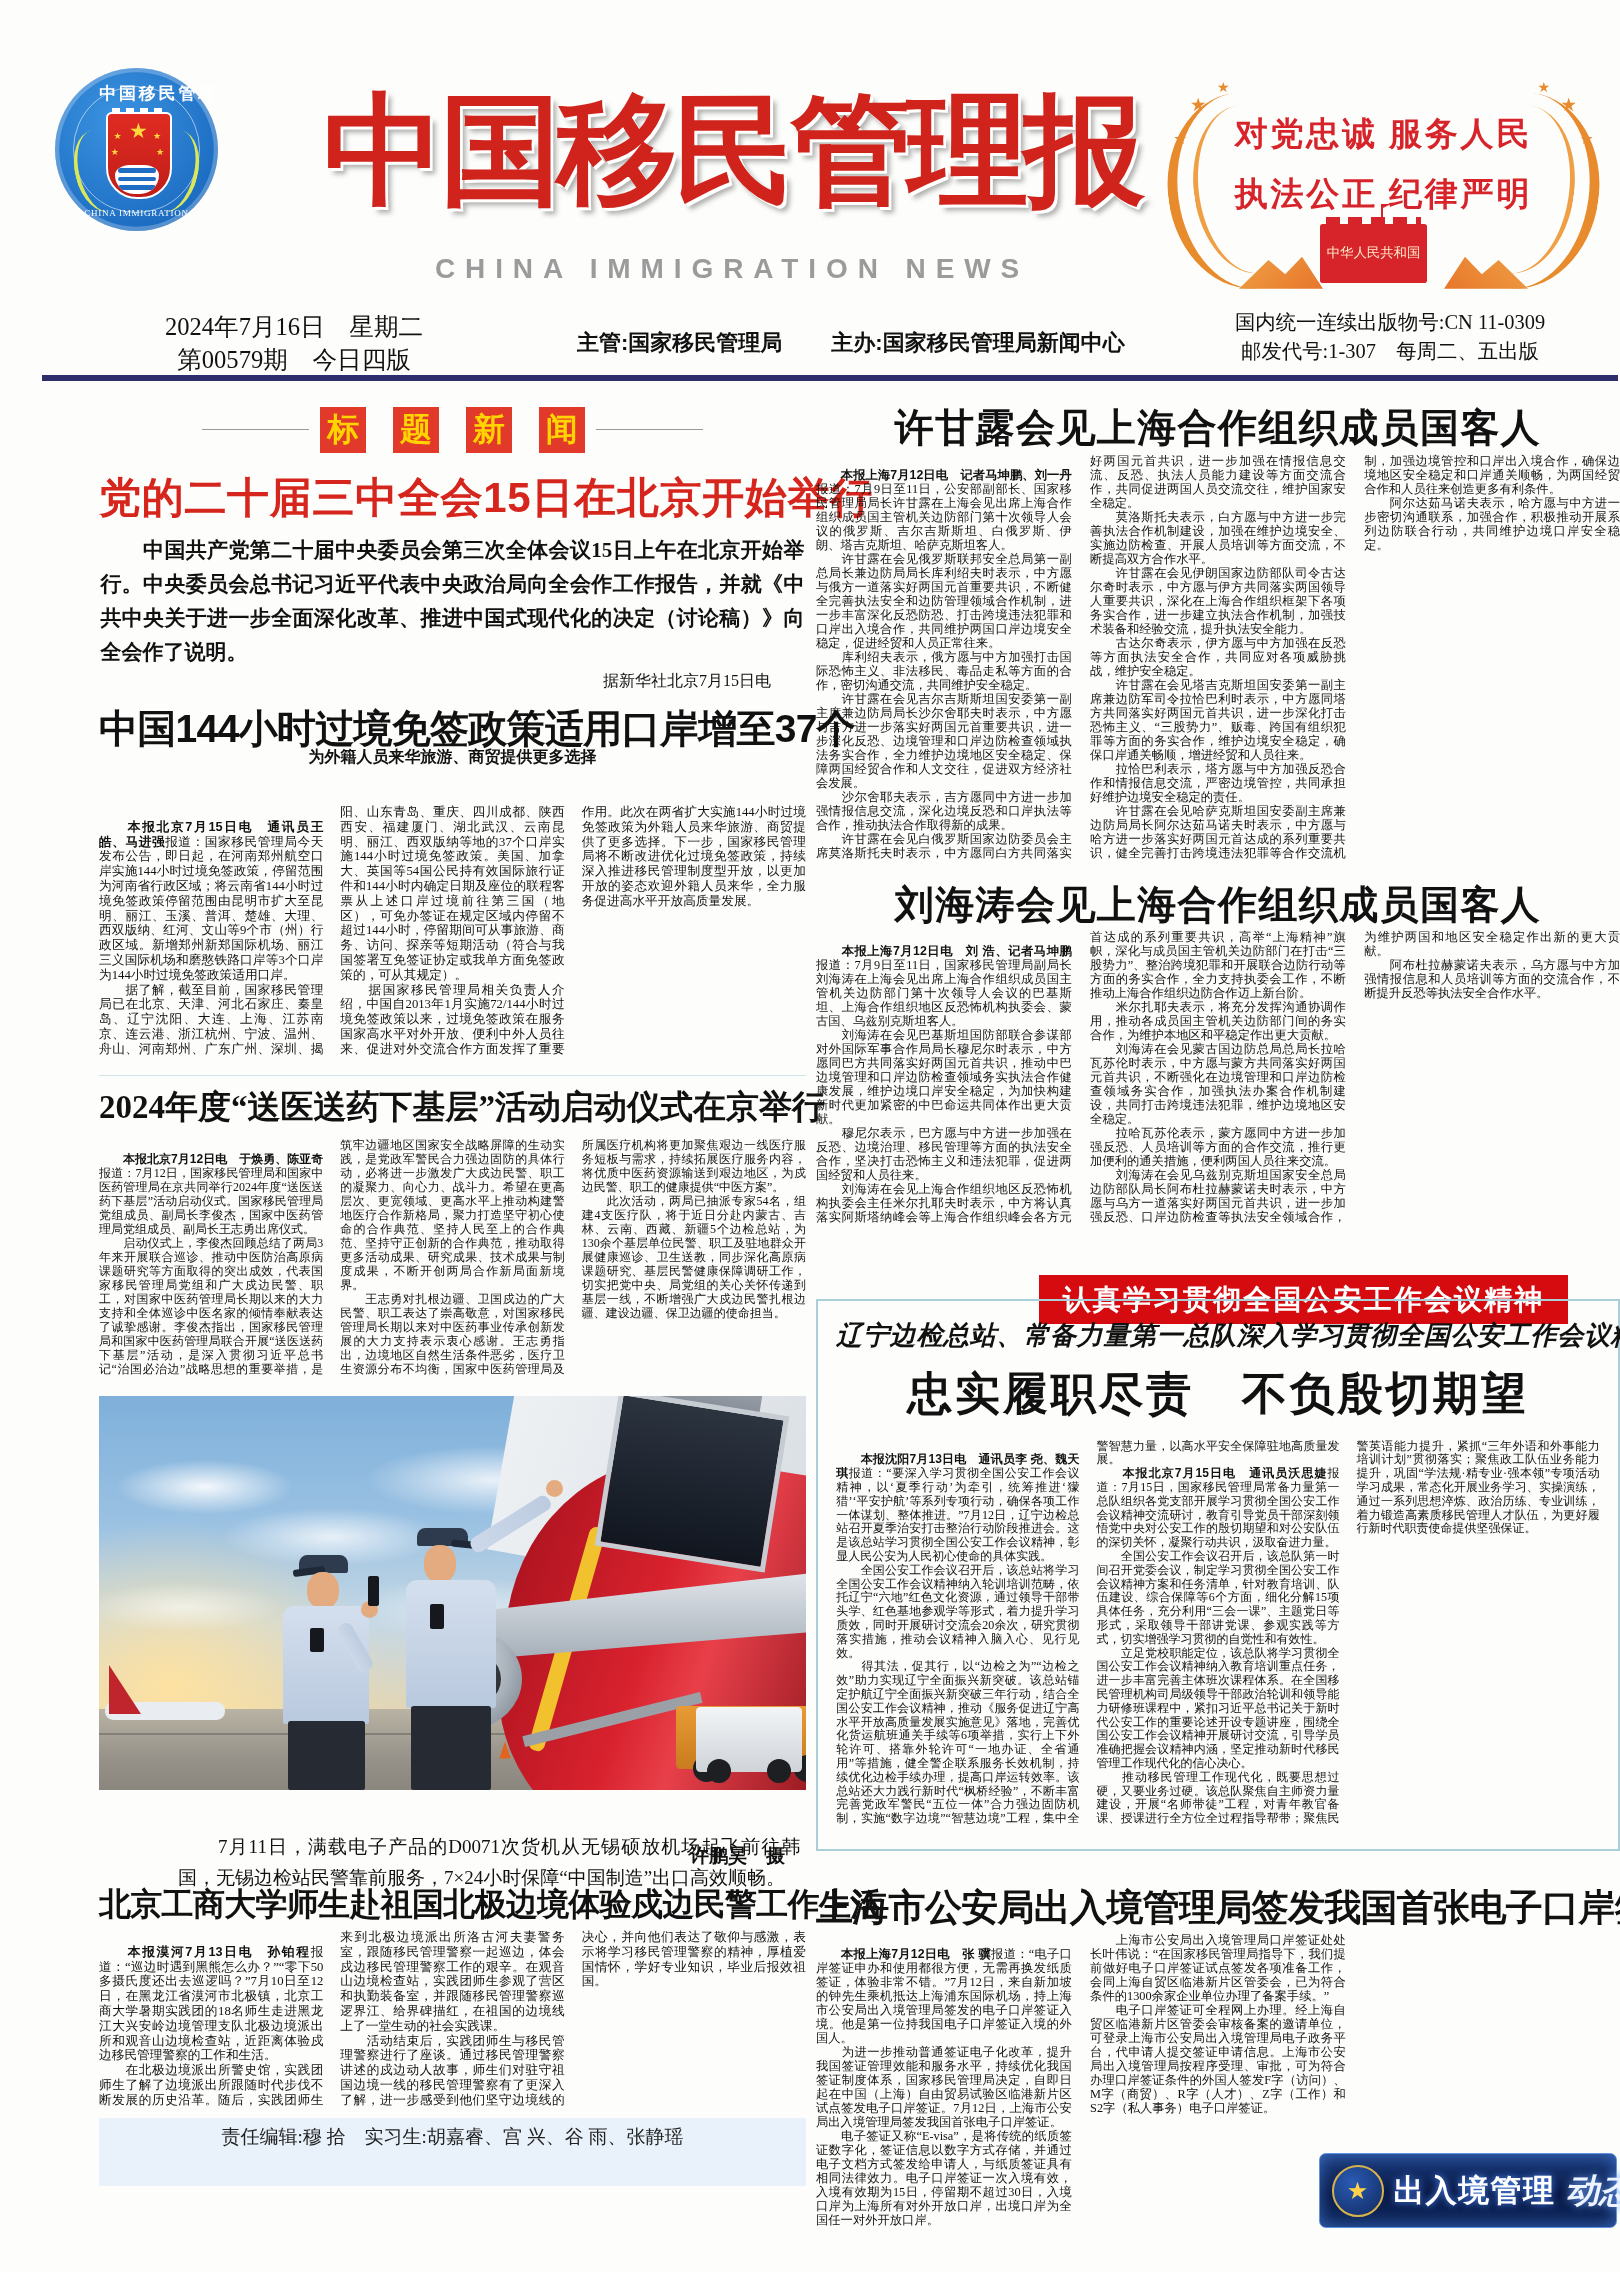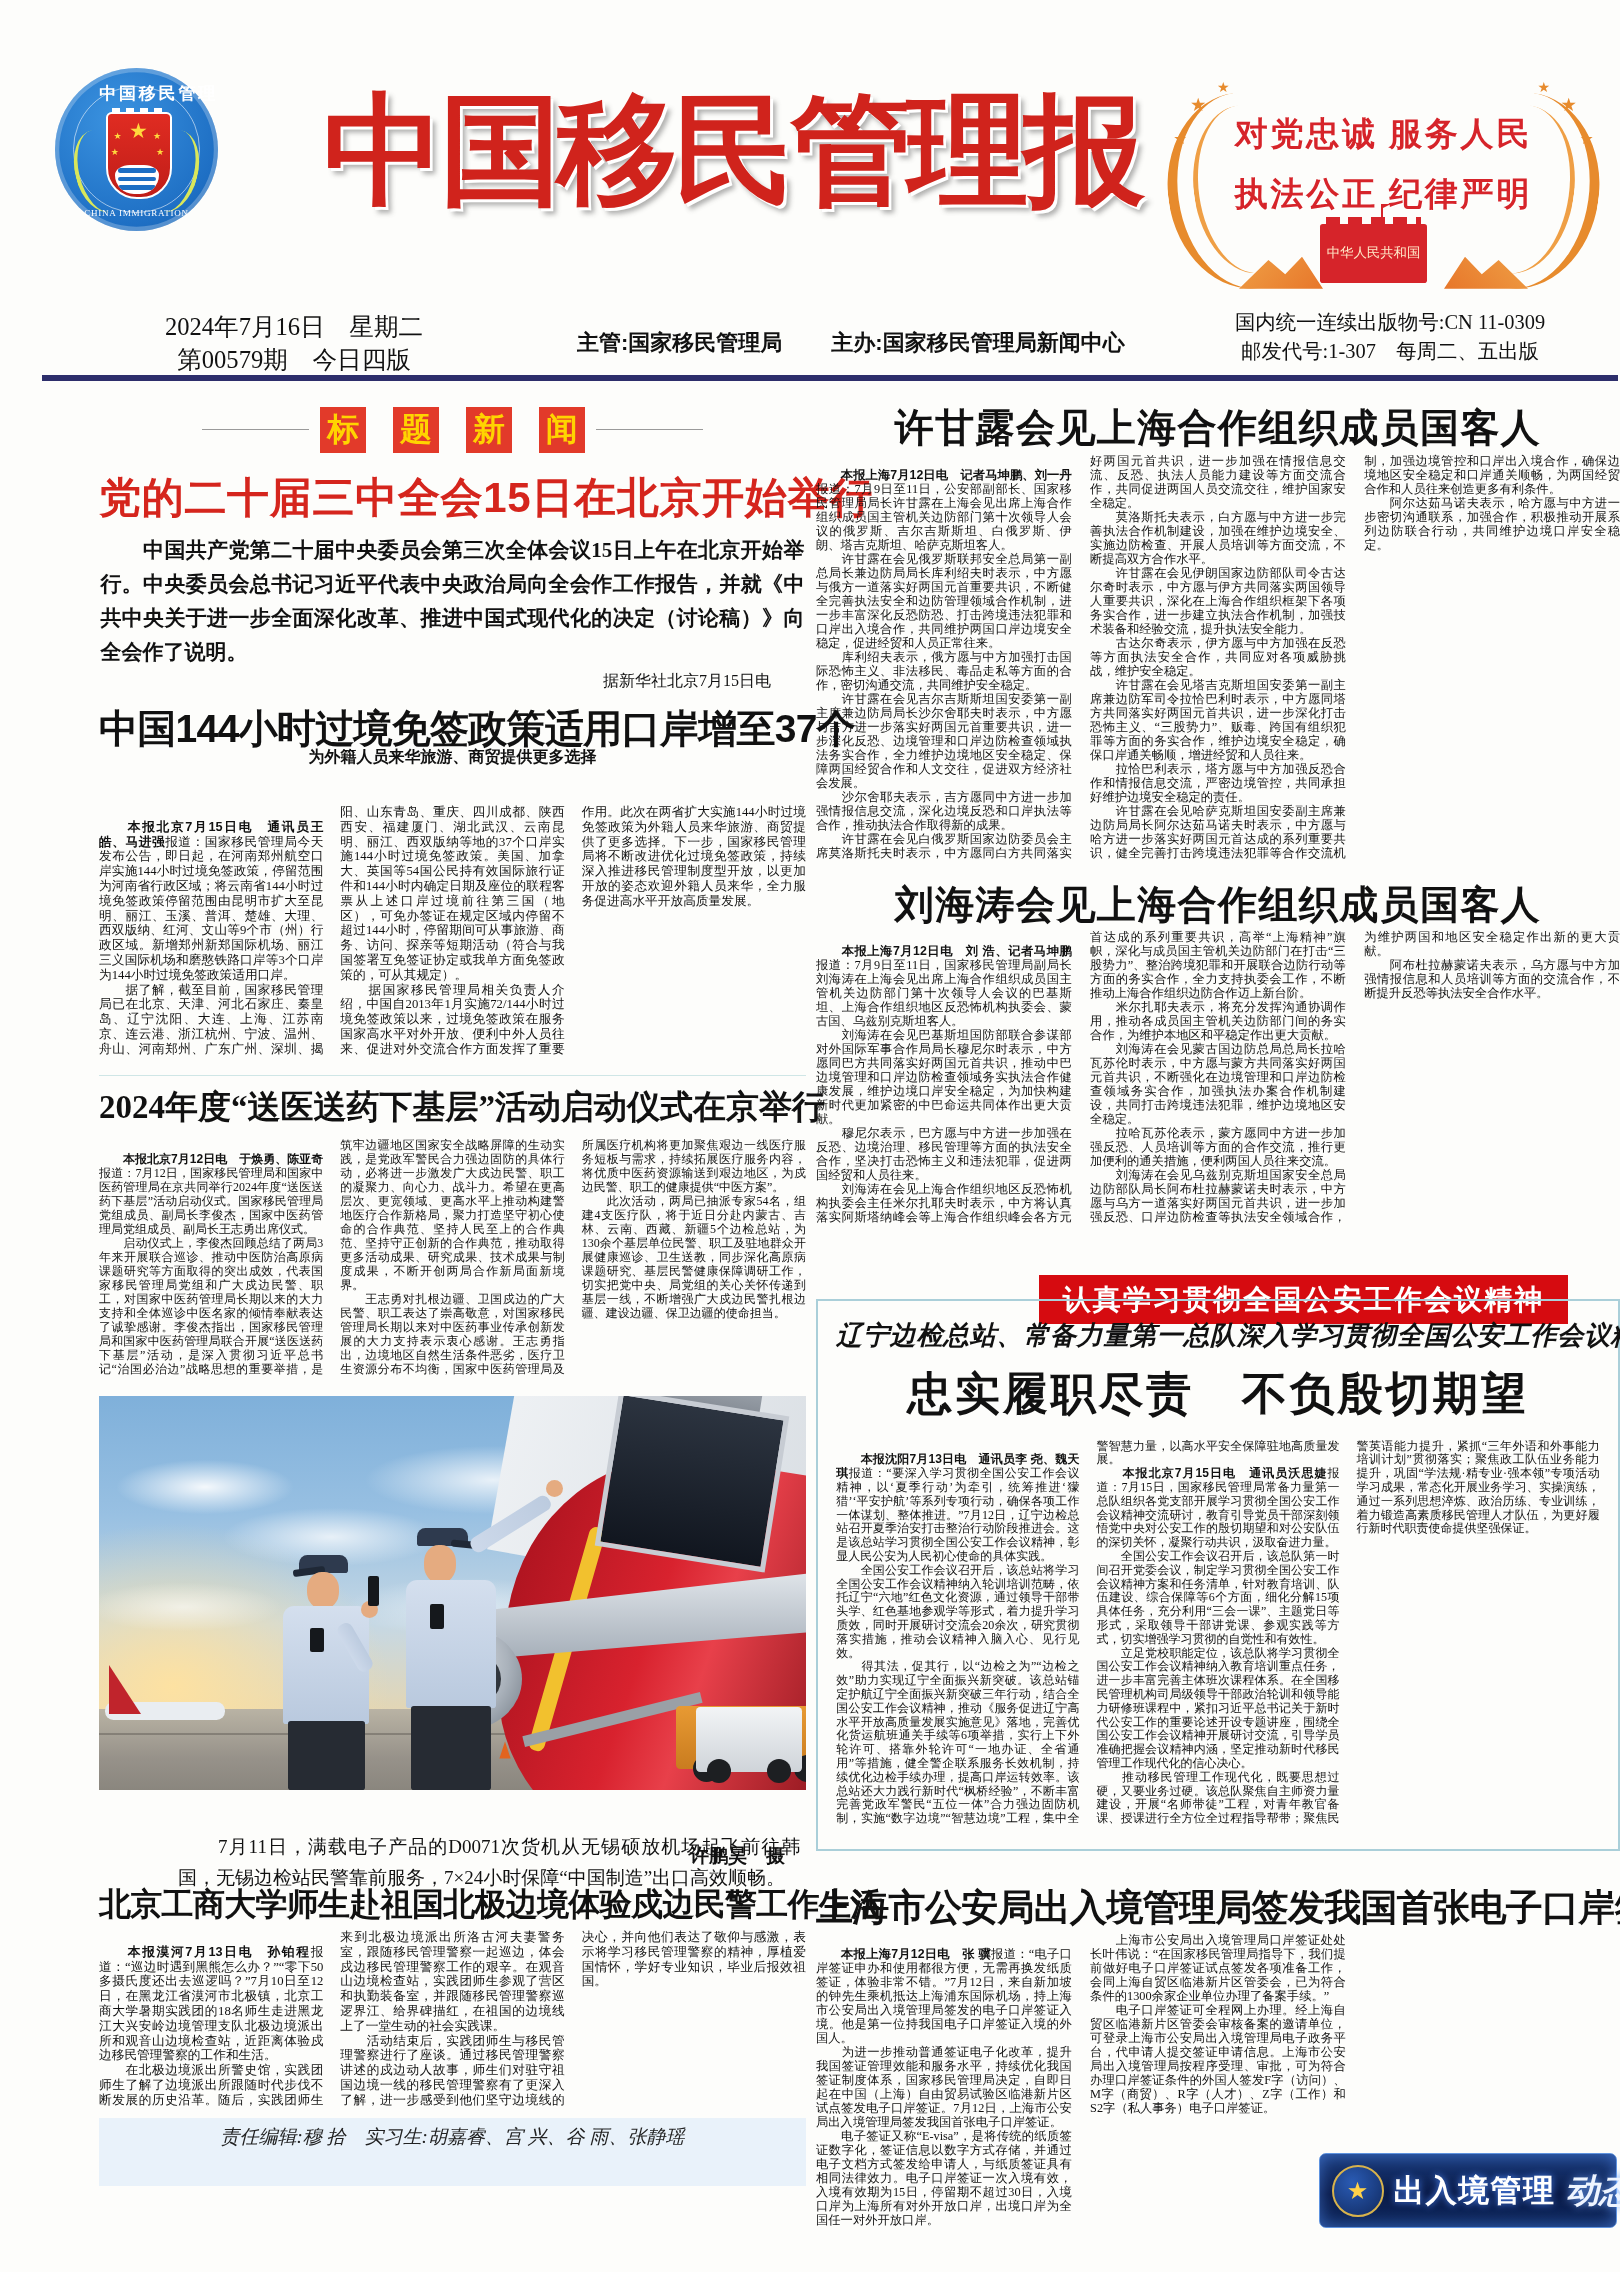--- a/index.html
+++ b/index.html
@@ -130,21 +130,21 @@
   .off .arm{position:absolute;background:linear-gradient(90deg,#cdd9ea,#bccbdf);border-radius:7px;}
   .off .hand{position:absolute;background:#e5ab80;border-radius:50%;}
   .off .radio{position:absolute;background:#15181c;border-radius:2.1px;}
   
   #caption{top:1409px;left:0;width:707px;height:75px;font-size:19px;line-height:31px;text-align:justify;
         padding-left:79px;padding-right:5.6px;box-sizing:border-box;white-space:pre-line;}
   #cap-credit{position:absolute;right:21px;bottom:4.2px;font-weight:bold;white-space:nowrap;}
   #hl-campus{top:1492px;font-size:32px;font-family:"Liberation Sans",sans-serif;letter-spacing:-0.7px;}
   #bd-campus{top:1539px;left:0;width:100%;height:180px;}
   #credits{top:1727px;left:0;width:707px;height:68px;background:#e9f2fa;text-align:center;
-        font-size:19px;line-height:32px;color:#222;padding-top:2.8px;box-sizing:border-box;font-style:italic;}
+        font-size:19px;line-height:32px;color:#222;padding-top:2.8px;box-sizing:border-box;}
   
   #hl-xu{top:9.9px;font-size:39px;letter-spacing:1.4px;}
   #bd-xu{top:63px;left:0;width:100%;height:411px;font-size:12.3px;line-height:14px;column-gap:18.3px;}
   #hl-liu{top:487px;font-size:39px;letter-spacing:1.4px;}
   #bd-liu{top:539px;left:0;width:100%;height:303px;font-size:12.3px;line-height:14px;column-gap:18.3px;}
   #bannerrow{top:884px;left:0;width:100%;display:flex;align-items:center;justify-content:flex-end;gap:12.7px;}
   #bannerrow .ln{flex:0 0 39px;height:1.4px;background:#9a9a9a;}
   #banner{background:#d60b10;color:#fff;font-weight:900;font-size:28px;letter-spacing:2.1px;
         padding:5.6px 24px;font-family:"Liberation Sans",sans-serif;white-space:nowrap;}
   #box{top:908px;left:0;width:804px;height:552px;border:2.1px solid #aacfd9;box-sizing:border-box;
@@ -191,20 +191,21 @@
         </div>
     </div>
     <div class="wheat" style="left:19.7px;top:61px;transform:rotate(-14deg)"></div>
     <div class="wheat" style="right:19.7px;top:61px;transform:rotate(14deg) scaleX(-1)"></div>
     <div class="bottxt">CHINA IMMIGRATION</div>
   </div>
 
   <div id="masthead" class="abs">
     <span>中国移民管理报</span>
   </div>
+  <div id="mast-en" class="abs sans">CHINA IMMIGRATION NEWS</div>
 
   <div id="emblem" class="abs">
     <div class="arcL"></div>
     <div class="arcR"></div>
     <span class="st" style="left:28px;top:21px;font-size:18.3px">★</span>
     <span class="st" style="left:55px;top:5.6px;font-size:14px">★</span>
     <span class="st" style="left:11.3px;top:56px;font-size:15.5px">★</span>
     <span class="st" style="right:28px;top:21px;font-size:18.3px">★</span>
     <span class="st" style="right:55px;top:5.6px;font-size:14px">★</span>
     <span class="st" style="right:11.3px;top:56px;font-size:15.5px">★</span>

